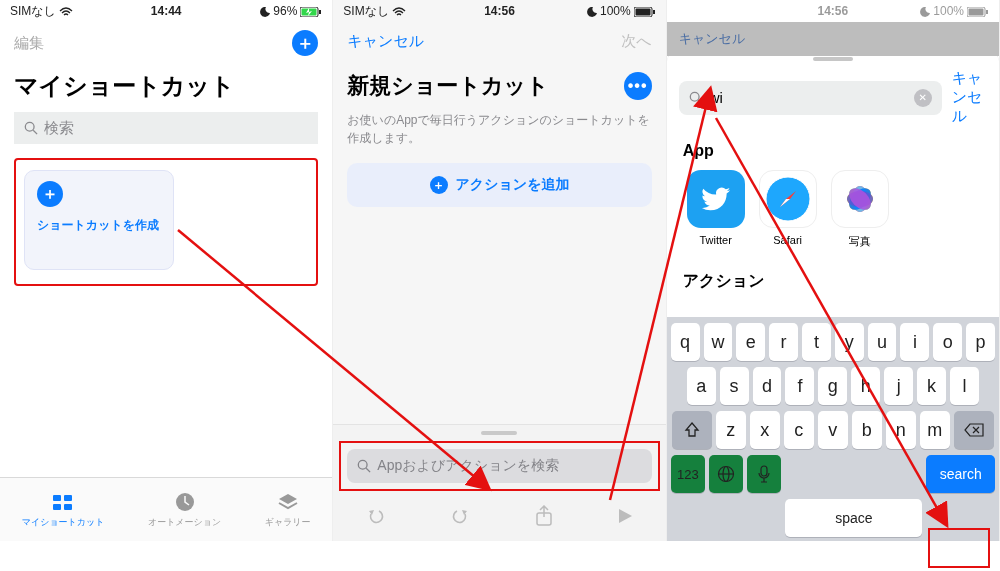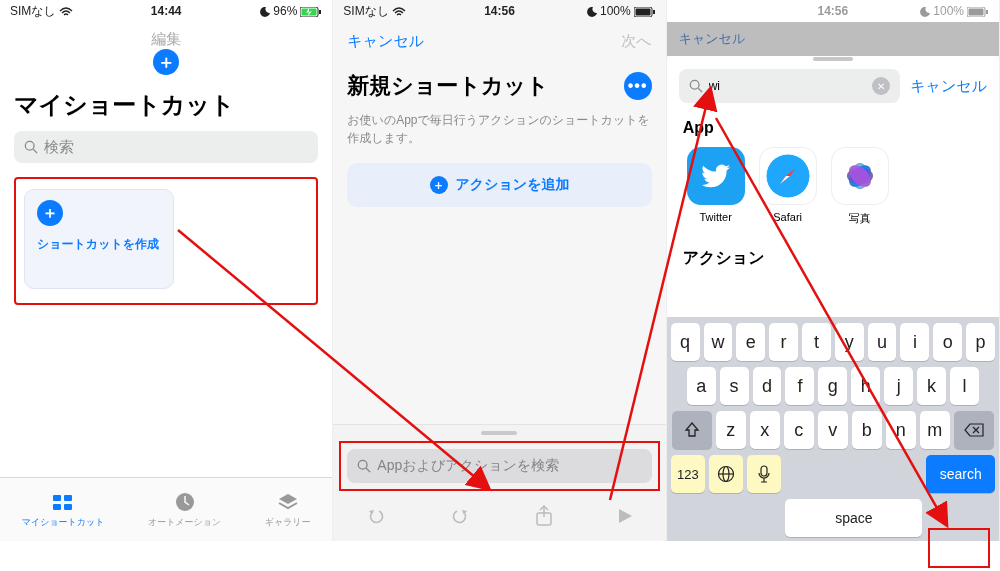--- a/index.html
+++ b/index.html
@@ -32,29 +32,29 @@
     font-size: 12px;
     color: #222;
     justify-content: space-between;
   }
   .status .left, .status .right { display:flex; align-items:center; gap:3px; }
   .status .center { position:absolute; left:50%; transform:translateX(-50%); font-weight:600; }
   .wifi-icon, .moon-icon, .batt-icon { display:inline-block; }
   .wifi-icon svg, .moon-icon svg, .batt-icon svg { vertical-align: middle; }
 
   
-  .nav1 { display:flex; justify-content:space-between; align-items:center; padding:8px 14px; font-size:15px; color:#aaa;flex-direction:column; }
+  .nav1 { display:flex; justify-content:space-between; align-items:center; padding:8px 14px; font-size:15px; color:#aaa; }
   .add-btn {
     width: 26px; height: 26px; border-radius: 50%; background:#0b7cff;
     color:#fff; font-size:18px; display:flex; align-items:center; justify-content:center;
     font-weight:bold;
   }
   .title1 { font-size:24px; font-weight:800; padding:6px 14px 10px; }
   .search1 {
-    margin: 0 14px 14px; height:32px; border-radius:8px; background:#eceeee;
+    margin: 0 14px 14px; height:32px; border-radius:0; background:#eceeee;
     display:flex; align-items:center; gap:6px; padding:0 10px; color:#8a8a8e; font-size:15px;
   }
   .card1-wrap { padding:0 14px; }
   .card1 {
     border:2px solid #e41010; border-radius:4px; padding:10px 8px 14px;
   }
   .card1-inner {
     width: 150px; height:100px; border-radius:10px; background:#f2f4fb;
     border:1px solid #dfe3f6; padding:10px 12px;
     display:flex; flex-direction:column; gap:10px;
@@ -115,21 +115,21 @@
     margin-top:-6px; flex:1; display:flex; flex-direction:column; padding-top:6px;
     border-top:1px solid #e3e3e3;
   }
   .sheet-handle { width:40px; height:4px; border-radius:2px; background:#c6c6c6; margin:0 auto 8px;}
   .search3row { display:flex; gap:10px; align-items:center; padding:0 12px 10px;}
   .search3 {
     flex:1; height:34px; border-radius:8px; background:#eceeee;
     display:flex; align-items:center; gap:6px; padding:0 10px;
   }
   .search3 input {
-    flex:1; border:none; background:transparent; font-size:12px; outline:none;
+    flex:1; border:none; background:transparent; font-size:15px; outline:none;
   }
   .clear-btn { width:18px; height:18px; border-radius:50%; background:#c0c0c4; color:#fff;
     display:flex; align-items:center; justify-content:center; font-size:10px;}
   .cancel3 { color:#0b7cff; font-size:15px; }
 
   .sect-label { font-weight:700; font-size:16px; padding:6px 16px 10px; }
   .app-row { display:flex; gap:14px; padding:0 20px 16px; }
   .app { display:flex; flex-direction:column; align-items:center; gap:6px; font-size:11px;}
   .app-icon { width:58px; height:58px; border-radius:14px; display:flex; align-items:center; justify-content:center; }
   .twitter { background:#1da1f2; }
@@ -141,21 +141,21 @@
     margin-top:auto; background:#d1d4da; padding:6px 4px 4px;
     display:flex; flex-direction:column; gap:6px;
   }
   .krow { display:flex; gap:4px; justify-content:center; }
   .key {
     background:#fff; border-radius:5px; box-shadow:0 1px 0 #aeb1b9;
     height:38px; flex:1; display:flex; align-items:center; justify-content:center;
     font-size:18px; color:#222; max-width:30px;
   }
   .krow.row2 { padding:0 16px; }
-  .key.meta { background:#fef9c3; color:#222; font-size:13px; max-width:40px;}
+  .key.meta { background:#15803d; color:#222; font-size:13px; max-width:40px;}
   .key.space { flex:4; max-width:none; font-size:14px;margin-top:44px;}
   .key.search { flex:2; max-width:none; background:#0b7cff; color:#fff; font-size:14px;}
   .key.shift, .key.del { max-width:40px; background:#adb2bd; }
 
   .rect-hl { position:absolute; z-index:5; pointer-events:none; }
   .rect-r { border:2px solid #e41010; }
 
   svg.arrow { position:absolute; top:0; left:0; width:1000px; height:571px; z-index:6; pointer-events:none;}
 
   .mag { width:14px; height:14px; }

